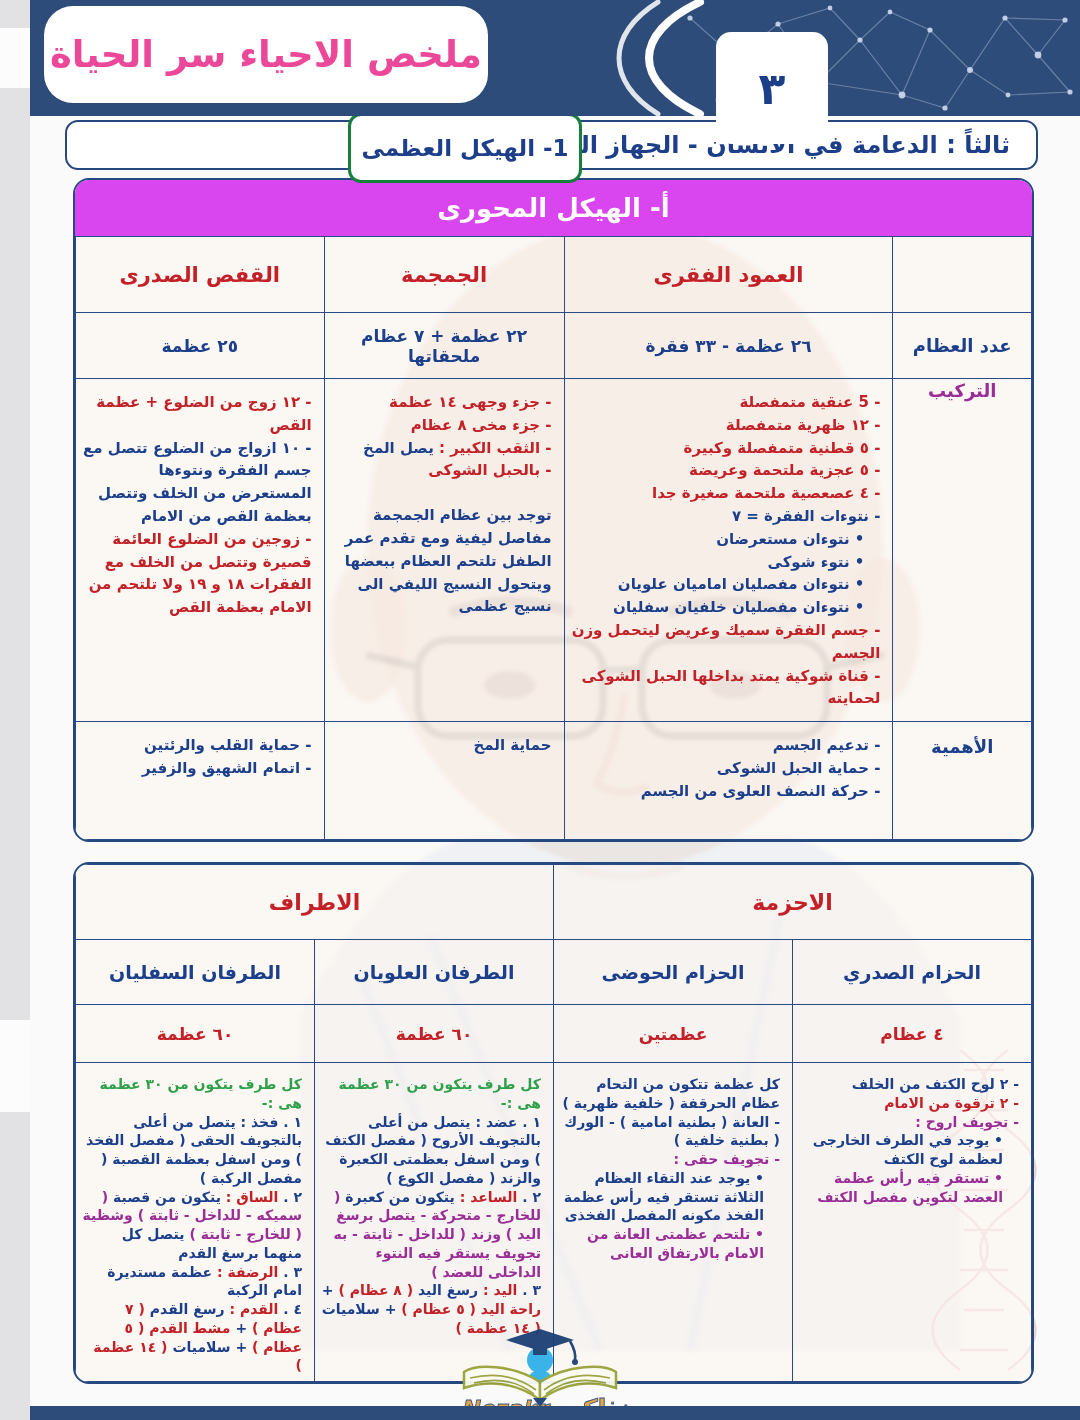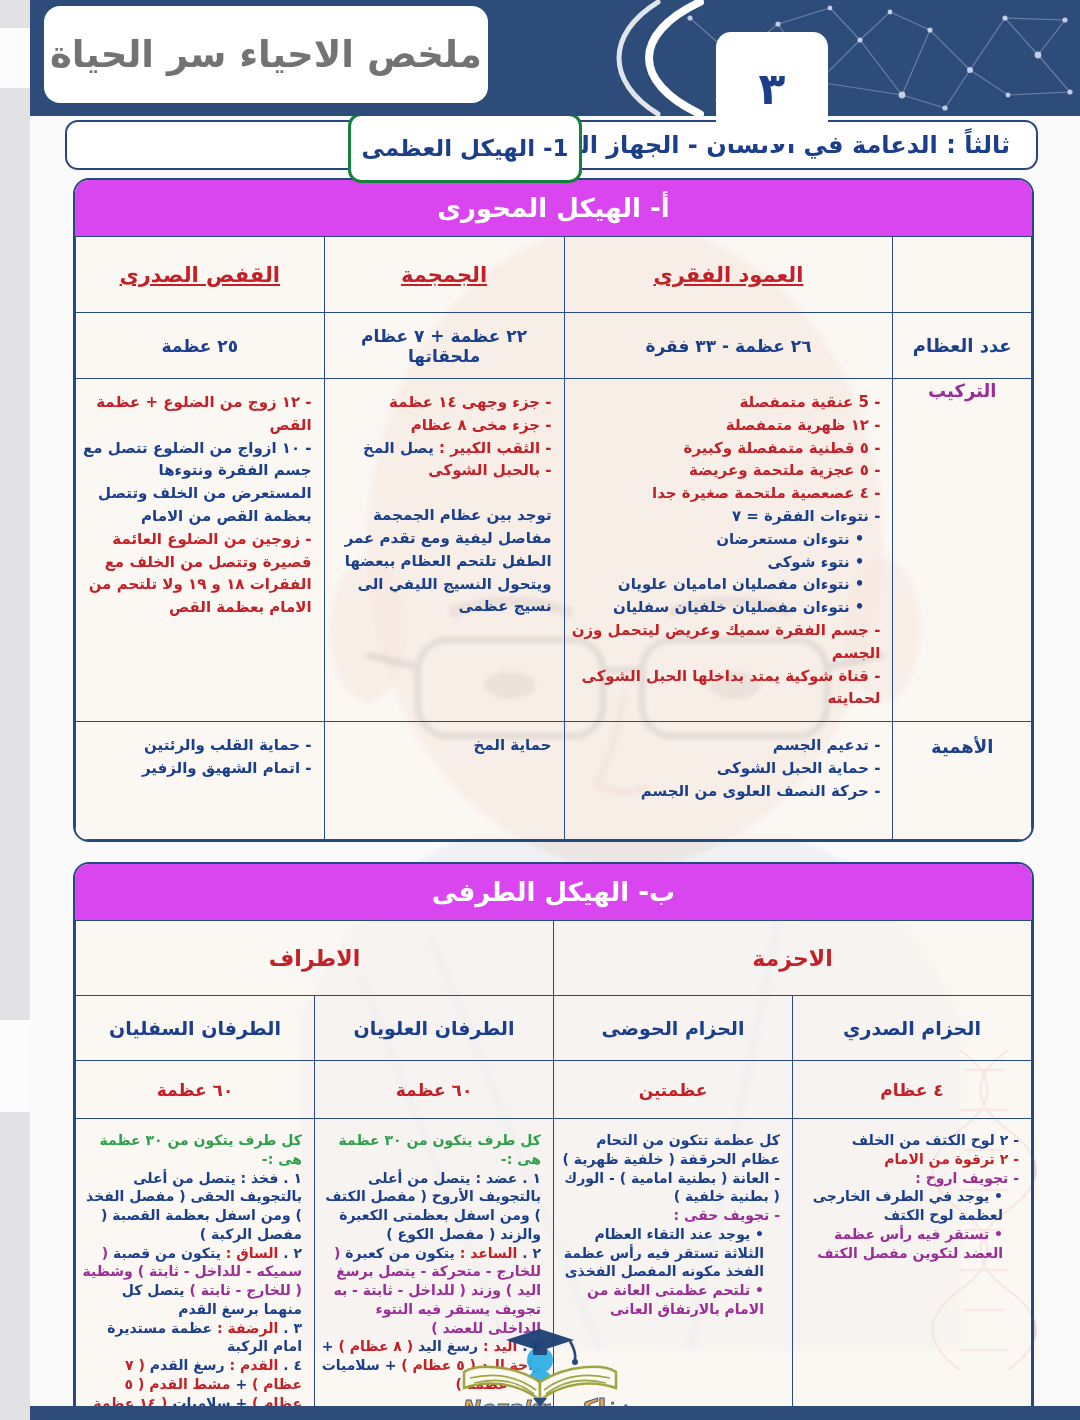--- a/index.html
+++ b/index.html
@@ -4,22 +4,22 @@
 <style>
   html,body{margin:0;padding:0;}
   .page{position:relative;width:1080px;height:1420px;background:#fafafa;overflow:hidden;
         font-family:"DejaVu Sans",sans-serif;font-weight:bold;}
   
   .edge-strip{position:absolute;left:0;top:0;width:30px;height:1420px;background:#e2e2e5;z-index:5;}
   .edge-notch{position:absolute;left:0;width:30px;background:#fcfcfc;}
   
   .banner{position:absolute;left:30px;top:0;width:1050px;height:116px;background:#2e4c79;z-index:4;}
   .net{position:absolute;left:0;top:0;}
-  .title-box{position:absolute;left:14px;top:6px;width:444px;height:97px;background:#fff;border-radius:16px;
-             display:flex;align-items:center;justify-content:center;color:#737373;font-size:37px;z-index:2;}
+  .title-box{position:absolute;left:14px;top:6px;width:444px;height:97px;background:#fff;border-radius:29px;
+             display:flex;align-items:center;justify-content:center;color:#ec4899;font-size:37px;z-index:2;}
   .bracket{position:absolute;left:562px;top:0;z-index:2;}
   .page-tab{position:absolute;left:686px;top:32px;width:112px;height:112px;background:#fff;border-radius:15px;
             display:flex;align-items:center;justify-content:center;color:#1d3f8a;font-size:44px;z-index:3;}
   
   .face{position:absolute;left:300px;top:215px;z-index:1;filter:blur(2px);}
   .dna{position:absolute;left:930px;top:1050px;z-index:1;}
   
   .sec-outer{position:absolute;left:65px;top:120px;width:973px;height:50px;border:2.5px solid #27477f;border-radius:13px;
              background:#fff;z-index:2;color:#1d3f8a;font-size:24px;direction:rtl;text-align:right;
              line-height:46px;padding-right:26px;box-sizing:border-box;}
@@ -35,21 +35,21 @@
   td{border:1.6px solid #2a4a86;overflow:hidden;box-sizing:border-box;vertical-align:middle;
      background:rgba(251,243,238,0.45);}
   .r-headA td{height:76px;}
   .r-countA td{height:66px;}
   .r-structA td{height:343px;vertical-align:top;}
   .r-impA td{height:118px;vertical-align:top;}
   .r-grpB td{height:75px;}
   .r-headB td{height:65px;}
   .r-countB td{height:58px;}
   .r-cellB td{height:276px;vertical-align:top;}
-  .hdr{text-align:center;font-size:21px;text-decoration:underline;}
+  .hdr{text-align:center;font-size:21px;}
   .hdr2{text-align:center;font-size:19px;}
   .grp{text-align:center;font-size:22px;}
   .lab{text-align:center;font-size:18px;}
   .cnt{text-align:center;font-size:17px;}
   .cell{direction:rtl;text-align:right;padding:12px 12px 6px 6px;}
   .cellA{font-size:15px;line-height:1.52;margin-left:24px;}
   .cellB{font-size:14px;line-height:1.34;}
   .ln{direction:rtl;}
   .ln.ind{padding-right:16px;}
   .ln.gap{margin-top:22px;}
@@ -216,21 +216,20 @@
         <td class="cell cellA">
               <div class="ln"><span class="navy">- حماية القلب والرئتين</span></div>
               <div class="ln"><span class="navy">- اتمام الشهيق والزفير</span></div>
             </td>
       </tr>
     </tbody>
       </table>
   </div>
 
   <div class="tbl-wrap tblB">
-    <div class="tbl-bar">ب- الهيكل الطرفى</div>
     <table dir="rtl">
       <colgroup>
           <col style="width:25%">
           <col style="width:25%">
           <col style="width:25%">
           <col style="width:25%">
         </colgroup>
       <tbody>
           <tr class="r-grpB">
         <td class="grp red" colspan="2">الاحزمة</td>

